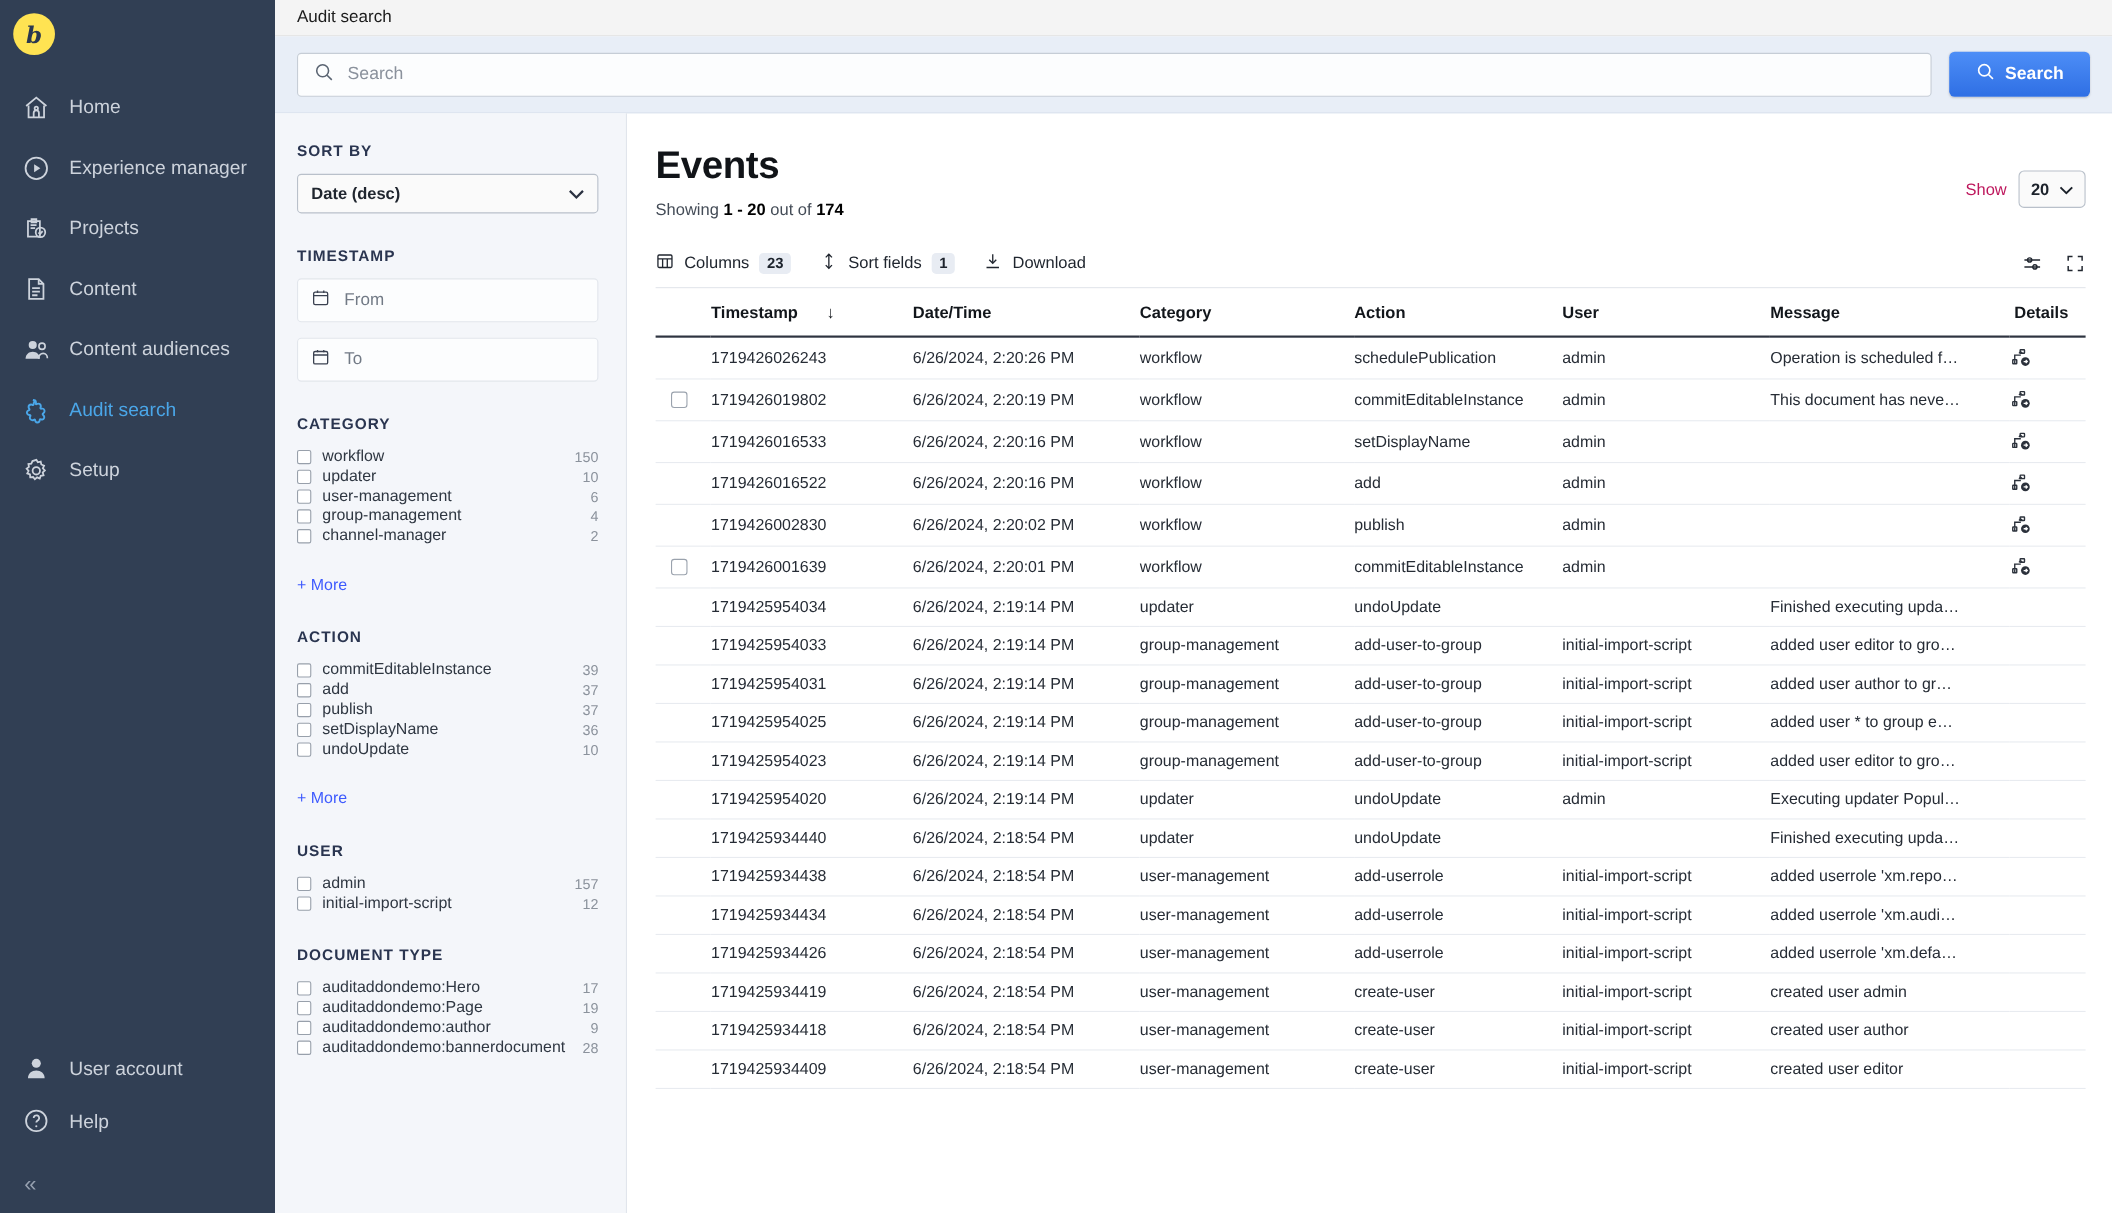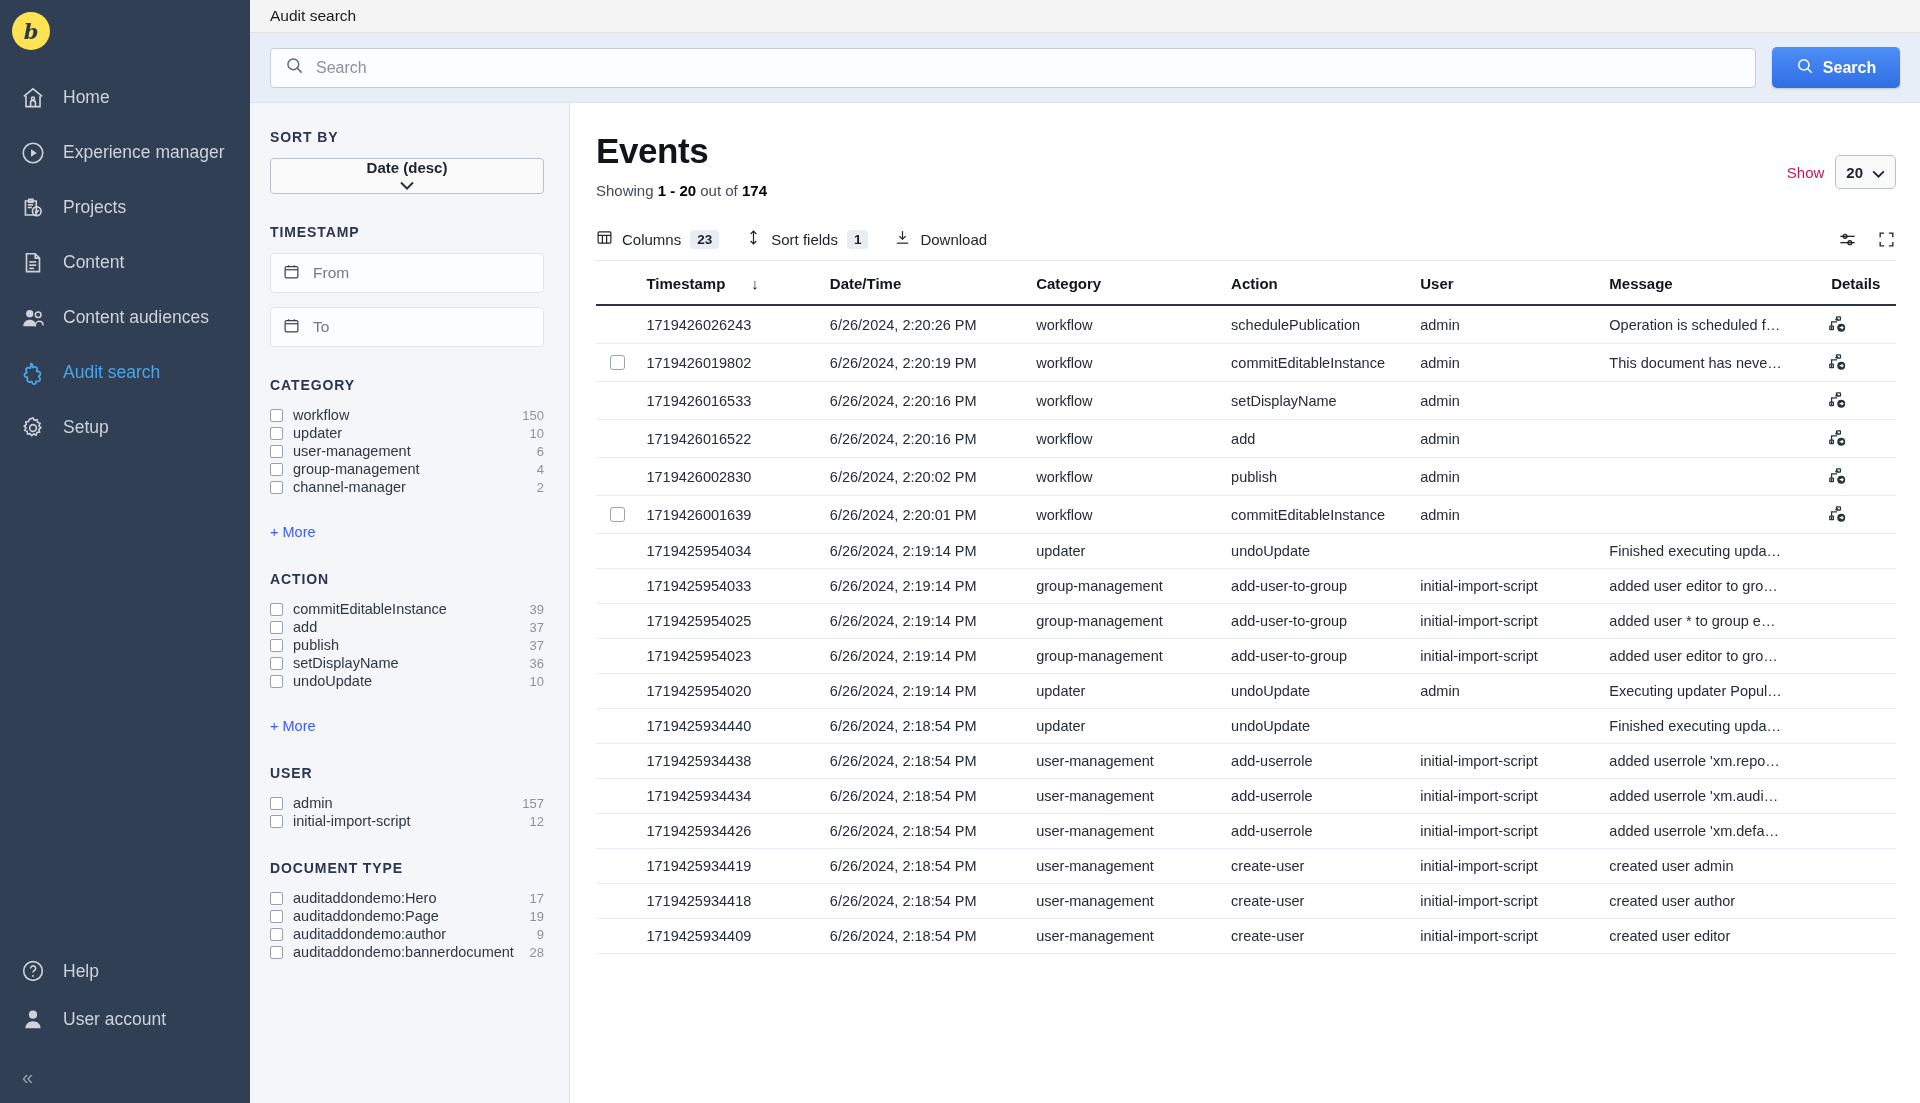--- a/index.html
+++ b/index.html
@@ -90,21 +90,21 @@
   }
   .facet-title {
     font-size: 14px; letter-spacing: .9px; color: #2a3550;
     font-weight: 600; margin-bottom: 13px;
   }
   .facet-block { margin-bottom: 30px; }
   .select-box {
     height: 36px; border: 1px solid #b9c0ca; border-radius: 4px;
     background: #fafafa; display: flex; align-items: center;
     padding: 0 12px; justify-content: space-between;
-    font-size: 15px; font-weight: 600; color: #20262f; cursor: pointer; flex-direction: column;
+    font-size: 15px; font-weight: 600; color: #20262f; cursor: pointer;
   }
   .select-box .chev { font-size: 13px; color: #2a3140; }
   .date-box {
     height: 40px; border: 1px solid #e2e6ec; border-radius: 4px;
     background: #fcfdfe; display: flex; align-items: center; gap: 13px;
     padding: 0 12px; margin-bottom: 14px; cursor: pointer;
   }
   .date-box svg { width: 17px; height: 17px; color: #3a4150; flex:0 0 17px; }
   .date-box span { font-size: 15.5px; color: #727a86; }
   .facet-list { display: flex; flex-direction: column; }
@@ -272,36 +272,36 @@
               <path d="M12 2.8l1.3 2.1 2.4-.6.5 2.4 2.3 1-1 2.2 1.7 1.8-1.8 1.7.7 2.4-2.4.4-.8 2.3-2.2-1-1.9 1.6-1.5-1.9-2.4.3-.2-2.4-2.3-.9 1.1-2.2-1.6-1.8 1.9-1.5-.4-2.4 2.4-.3 1-2.2z"></path>
             </svg>
           </span>
           <span>Setup</span>
         </div>
       </div>
     <div class="nav-spacer"></div>
     <div class="nav-bottom" id="nav-bottom">
         <div class="nav-item">
           <span class="ico">
+            <svg viewBox="0 0 24 24" fill="currentColor" stroke="none">
+              <circle cx="12" cy="8" r="3.8"></circle>
+              <path d="M5 20.5c0-3.8 3.1-6.4 7-6.4s7 2.6 7 6.4z"></path>
+            </svg>
+          </span>
+          <span>User account</span>
+        </div>
+        <div class="nav-item">
+          <span class="ico">
             <svg viewBox="0 0 24 24" fill="none" stroke="currentColor" stroke-width="1.5">
               <circle cx="12" cy="12" r="8.6"></circle>
               <path d="M9.8 9.6a2.3 2.3 0 114.2 1.3c-.7.9-2 1.1-2 2.4"></path>
               <circle cx="12" cy="16.5" r=".9" fill="currentColor" stroke="none"></circle>
             </svg>
           </span>
           <span>Help</span>
-        </div>
-        <div class="nav-item">
-          <span class="ico">
-            <svg viewBox="0 0 24 24" fill="currentColor" stroke="none">
-              <circle cx="12" cy="8" r="3.8"></circle>
-              <path d="M5 20.5c0-3.8 3.1-6.4 7-6.4s7 2.6 7 6.4z"></path>
-            </svg>
-          </span>
-          <span>User account</span>
         </div>
       </div>
     <div class="collapse-btn">«</div>
   </nav>
 
   <div class="right">
 
     <div class="topbar">
       <span>Audit search</span>
     </div>
@@ -718,20 +718,32 @@
                 <td class="c-cat">group-management</td>
                 <td class="c-act">add-user-to-group</td>
                 <td class="c-usr">initial-import-script</td>
                 <td class="c-msg">added user editor to gro…</td>
                 <td class="c-det"></td>
               </tr>
               <tr>
                 <td class="c-chk">
                   <div class="row-cbx hidden"></div>
                 </td>
+                <td class="c-ts">1719425954031</td>
+                <td class="c-dt">6/26/2024, 2:19:14 PM</td>
+                <td class="c-cat">group-management</td>
+                <td class="c-act">add-user-to-group</td>
+                <td class="c-usr">initial-import-script</td>
+                <td class="c-msg">added user author to gr…</td>
+                <td class="c-det"></td>
+              </tr>
+              <tr>
+                <td class="c-chk">
+                  <div class="row-cbx hidden"></div>
+                </td>
                 <td class="c-ts">1719425954025</td>
                 <td class="c-dt">6/26/2024, 2:19:14 PM</td>
                 <td class="c-cat">group-management</td>
                 <td class="c-act">add-user-to-group</td>
                 <td class="c-usr">initial-import-script</td>
                 <td class="c-msg">added user * to group e…</td>
                 <td class="c-det"></td>
               </tr>
               <tr>
                 <td class="c-chk">

